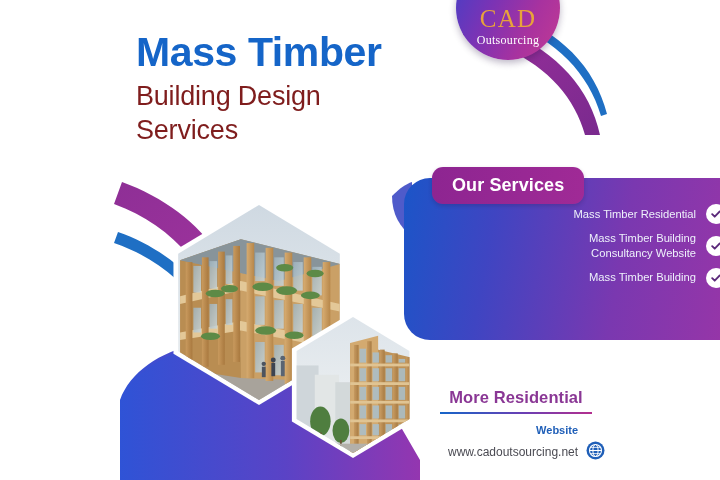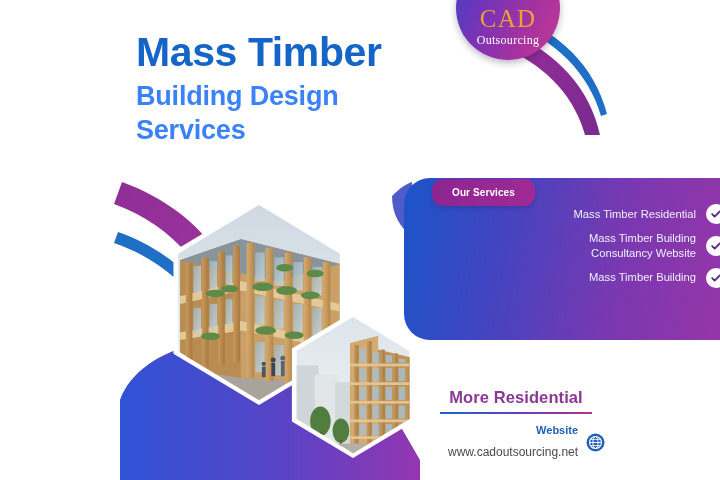--- a/index.html
+++ b/index.html
@@ -63,22 +63,22 @@
   #headline-main {
     font-size: 41px;
     font-weight: bold;
     color: #1565c8;
     line-height: 1.08;
     letter-spacing: -0.4px;
     margin: 0;
   }
   #headline-sub {
     font-size: 27px;
-    font-weight: bold;
-    color: #3b82f6;
+    font-weight: normal;
+    color: #7f1d1d;
     line-height: 1.26;
     letter-spacing: -0.2px;
     margin: 5px 0 0 0;
   }
 
   
   .hex-wrap { position: absolute; }
   .hex-outer {
     width: 100%;
     height: 100%;
@@ -106,24 +106,24 @@
     height: 162px;
     background: linear-gradient(100deg, #1b55c8 0%, #3f45c2 26%, #7a38b0 62%, #9c35a6 100%);
     border-top-left-radius: 26px;
     border-bottom-left-radius: 26px;
     box-sizing: border-box;
     padding: 26px 0 0 0;
   }
   #services-badge {
     position: absolute;
     left: 432px;
-    top: 179px;
+    top: 167px;
     background: linear-gradient(95deg, #8d2591 0%, #a02a96 100%);
     color: #ffffff;
-    font-size: 10px;
+    font-size: 18px;
     font-weight: bold;
     padding: 8px 20px;
     border-radius: 11px;
     letter-spacing: .1px;
     box-shadow: 0 2px 4px rgba(40,20,60,.22);
   }
   .service-row {
     display: flex;
     align-items: center;
     justify-content: flex-end;
@@ -167,21 +167,21 @@
   #more-info-rule {
     height: 2px;
     margin-top: 5px;
     background: linear-gradient(90deg, #1565c8 0%, #6a3fb4 55%, #b42f8e 100%);
   }
   #contact-row {
     position: absolute;
     left: 448px;
     top: 424px;
     display: flex;
-    align-items: center;
+    align-items: flex-end;
     gap: 8px;
   }
   #contact-text { text-align: right; }
   #contact-label {
     font-size: 11px;
     font-weight: bold;
     color: #1f5fb8;
     line-height: 1.15;
   }
   #contact-url {

